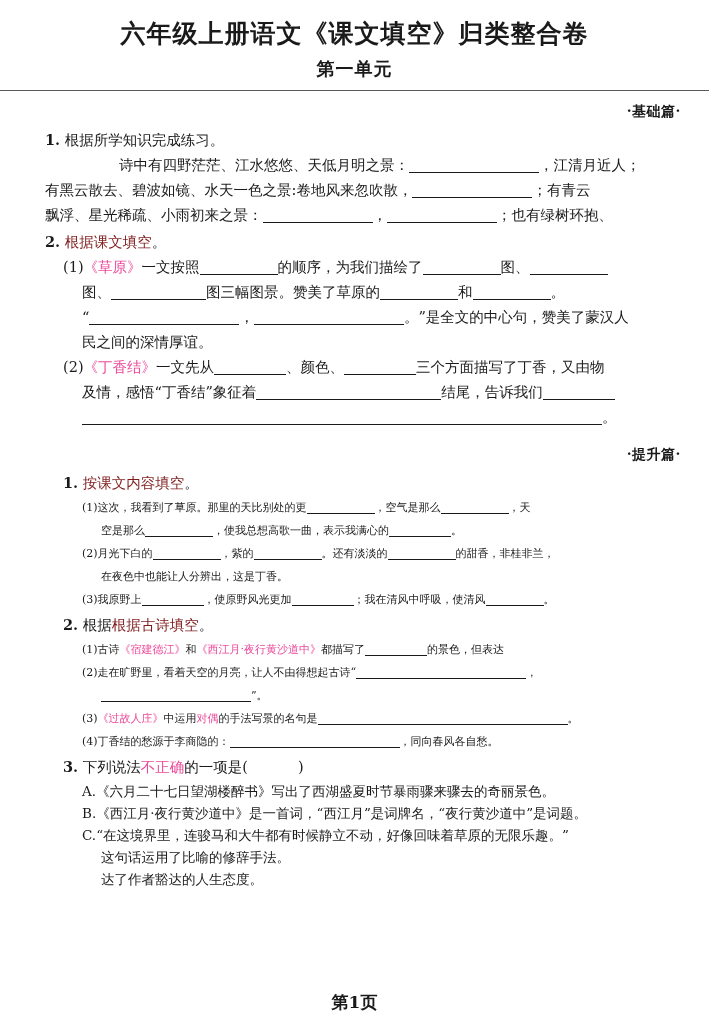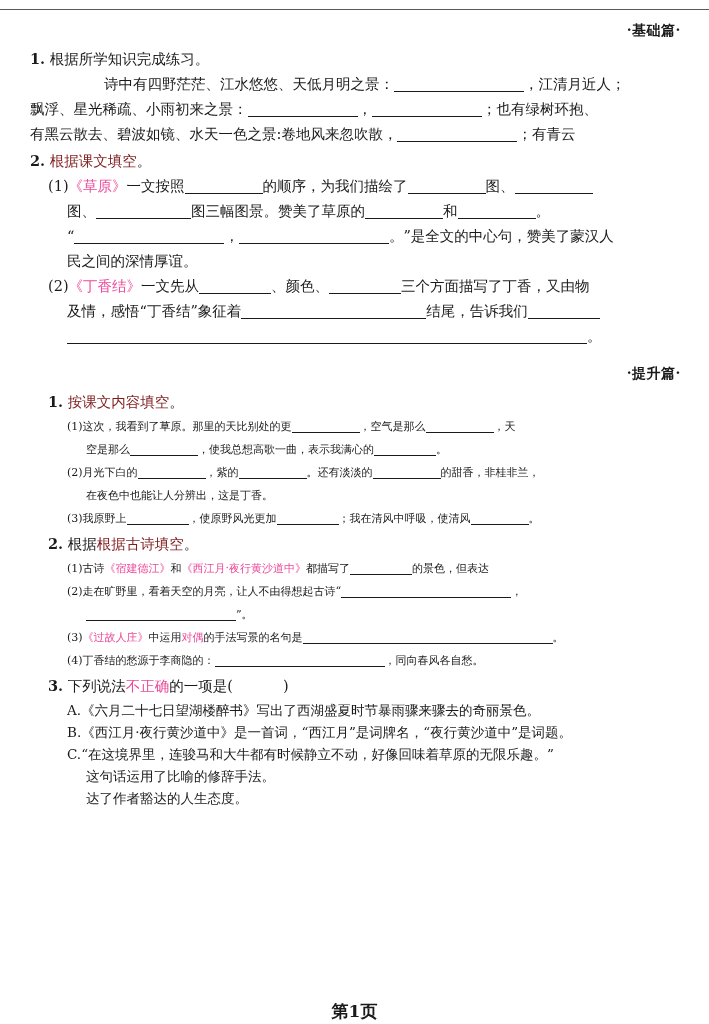--- a/index.html
+++ b/index.html
@@ -56,21 +56,21 @@
 
   .section-head {
     text-align: right;
     font-size: 14px;
     font-weight: bold;
     margin-top: 12px;
     margin-bottom: 6px;
     letter-spacing: 0.5px;
   }
 
-  .qblock { margin-bottom: 1px; }
+  .qblock { margin-bottom: 1px; margin-left: 15px; }
 
   .qline {
     font-size: 14.5px;
     line-height: 25px;
     white-space: nowrap;
   }
 
   .qnum {
     font-weight: bold;
     font-size: 14.5px;
@@ -119,39 +119,43 @@
     text-align: center;
     font-size: 17px;
     font-weight: bold;
   }
 </style>
 </head>
 <body>
 
 <div class="page">
 
+  <div class="title-block">
+    <div class="doc-title">六年级上册语文《课文填空》归类整合卷</div>
+    <div class="doc-subtitle">第一单元</div>
+  </div>
   <div class="rule"></div>
 
   <div class="content">
 
     <div class="section-head">·基础篇·</div>
 
     <div class="qblock">
       <div class="qline">
         <span class="qnum">1.</span>
         <span>根据所学知识完成练习。</span>
       </div>
       <div class="qline indpara">
         <span>诗中有四野茫茫、江水悠悠、天低月明之景：</span><span class="bl b130"></span><span>，江清月近人；</span>
       </div>
       <div class="qline">
+        <span>有黑云散去、碧波如镜、水天一色之景:卷地风来忽吹散，</span><span class="bl b120"></span><span>；有青云</span>
+      </div>
+      <div class="qline">
         <span>飘浮、星光稀疏、小雨初来之景：</span><span class="bl b110"></span><span>，</span><span class="bl b110"></span><span>；也有绿树环抱、</span>
-      </div>
-      <div class="qline">
-        <span>有黑云散去、碧波如镜、水天一色之景:卷地风来忽吹散，</span><span class="bl b120"></span><span>；有青云</span>
       </div>
     </div>
 
     <div class="qblock">
       <div class="qline">
         <span class="qnum">2.</span>
         <span class="pink-b">根据课文填空</span><span>。</span>
       </div>
 
       <div class="qline ind1">

